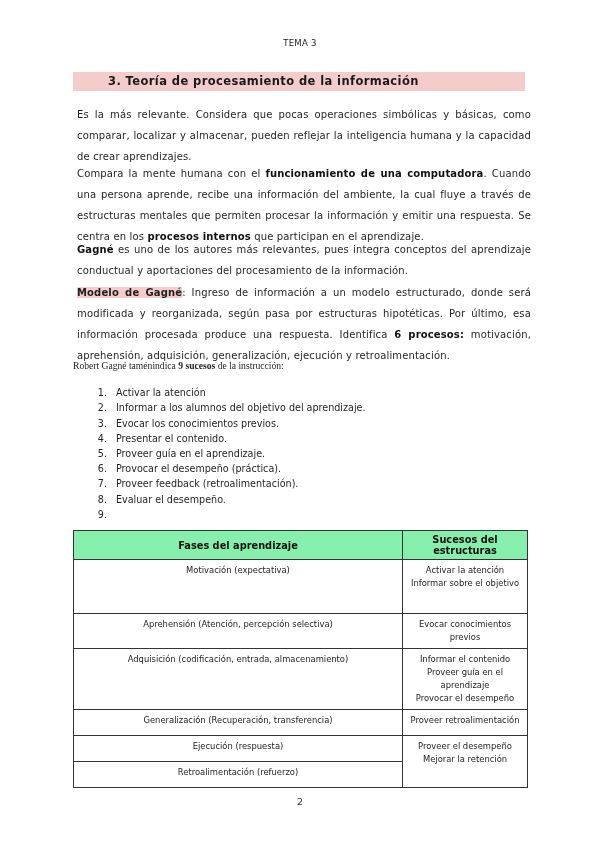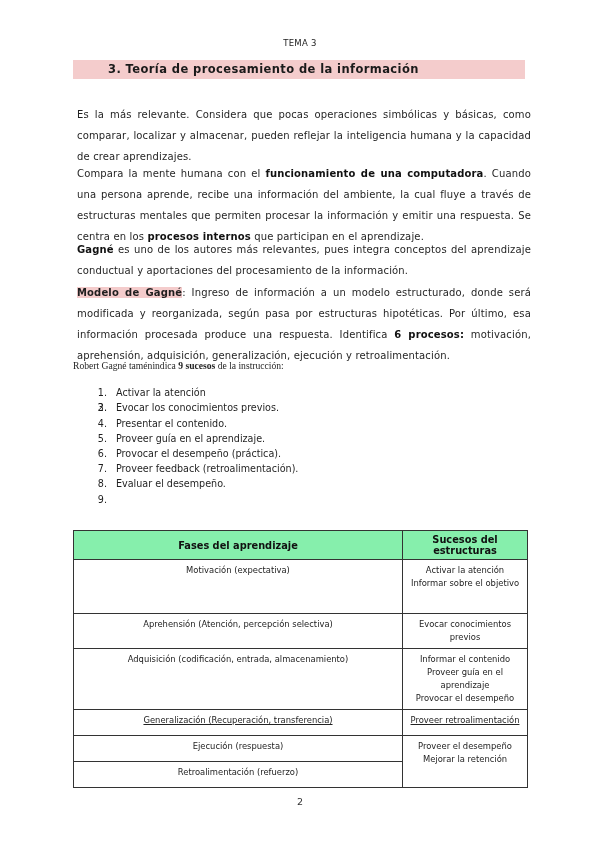--- a/index.html
+++ b/index.html
@@ -1,20 +1,20 @@
 <!DOCTYPE html>
 <html><head>
 <meta charset="utf-8">
 <style>
   html, body { margin:0; padding:0; background:#ffffff; }
   body { width:600px; height:848px; position:relative; overflow:hidden;
     font-family:"DejaVu Sans", "Liberation Sans", sans-serif; color:#1a1a1a; }
   .page-header { position:absolute; top:38px; left:0; width:600px; text-align:center;
     font-size:8.5px; letter-spacing:0.3px; color:#222; }
-  .section-band { position:absolute; top:60px; left:73px; width:452px; height:19px;
+  .section-band { position:absolute; top:72px; left:73px; width:452px; height:19px;
     background:#f4cccc; }
   .section-title { position:absolute; left:35px; top:2px; font-size:11.5px; font-weight:bold;
     letter-spacing:0.4px; color:#1a1a1a; white-space:nowrap; }
   .para { position:absolute; left:77px; width:454px; font-size:10px; line-height:21px;
     text-align:justify; letter-spacing:0.15px; color:#1f1f1f; }
   .para b { font-weight:bold; color:#111; }
   .hl { background:#f4cccc; font-weight:bold; }
   .intro-list { position:absolute; left:73px; top:358px; font-size:9.6px; line-height:15.2px; color:#1f1f1f; }
   .intro-list .lead { margin-bottom:12px;font-family:Liberation Serif, serif; }
   .intro-list ol { margin:0; padding:0 0 0 43px; list-style:none; }
@@ -42,21 +42,21 @@
 <p class="para" style="top:152px;margin:11px 0 0 0;"><span>Compara la mente humana con el </span><b>funcionamiento de una computadora</b><span>. Cuando una persona aprende, recibe una información del ambiente, la cual fluye a través de estructuras mentales que permiten procesar la información y emitir una respuesta. Se centra en los </span><b>procesos internos</b><span> que participan en el aprendizaje.</span></p>
 
 <p class="para" style="top:228px;margin:11px 0 0 0;"><b>Gagné</b><span> es uno de los autores más relevantes, pues integra conceptos del aprendizaje conductual y aportaciones del procesamiento de la información.</span></p>
 
 <p class="para" style="top:271px;margin:11px 0 0 0;"><span class="hl">Modelo de Gagné</span><span>: Ingreso de información a un modelo estructurado, donde será modificada y reorganizada, según pasa por estructuras hipotéticas. Por último, esa información procesada produce una respuesta. Identifica </span><b>6 procesos:</b><span> motivación, aprehensión, adquisición, generalización, ejecución y retroalimentación.</span></p>
 
 <div class="intro-list">
   <div class="lead"><span>Robert Gagné taménindica </span><b>9 sucesos</b><span> de la instrucción:</span></div>
   <ol>
     <li><span class="num">1.</span><span>Activar la atención</span></li>
-    <li><span class="num">2.</span></li>
+    <li><span class="num">2.</span><span>Informar a los alumnos del objetivo del aprendizaje.</span></li>
     <li><span class="num">3.</span><span>Evocar los conocimientos previos.</span></li>
     <li><span class="num">4.</span><span>Presentar el contenido.</span></li>
     <li><span class="num">5.</span><span>Proveer guía en el aprendizaje.</span></li>
     <li><span class="num">6.</span><span>Provocar el desempeño (práctica).</span></li>
     <li><span class="num">7.</span><span>Proveer feedback (retroalimentación).</span></li>
     <li><span class="num">8.</span><span>Evaluar el desempeño.</span></li>
     <li><span class="num">9.</span></li>
   </ol>
 </div>
 
@@ -82,21 +82,21 @@
         </td>
     </tr>
     <tr style="height:55px;">
       <td class="c1" style="padding-left:40px;padding-right:40px;">Adquisición (codificación, entrada, almacenamiento)</td>
       <td>
           <div>Informar el contenido</div>
           <div>Proveer guía en el aprendizaje</div>
           <div>Provocar el desempeño</div>
         </td>
     </tr>
-    <tr style="height:26px;text-decoration:underline;">
+    <tr style="height:26px;">
       <td class="c1">Generalización (Recuperación, transferencia)</td>
       <td>
           <div>Proveer retroalimentación</div>
         </td>
     </tr>
     <tr style="height:26px;">
       <td class="c1">Ejecución (respuesta)</td>
       <td rowspan="2">
           <div>Proveer el desempeño</div>
           <div>Mejorar la retención</div>

